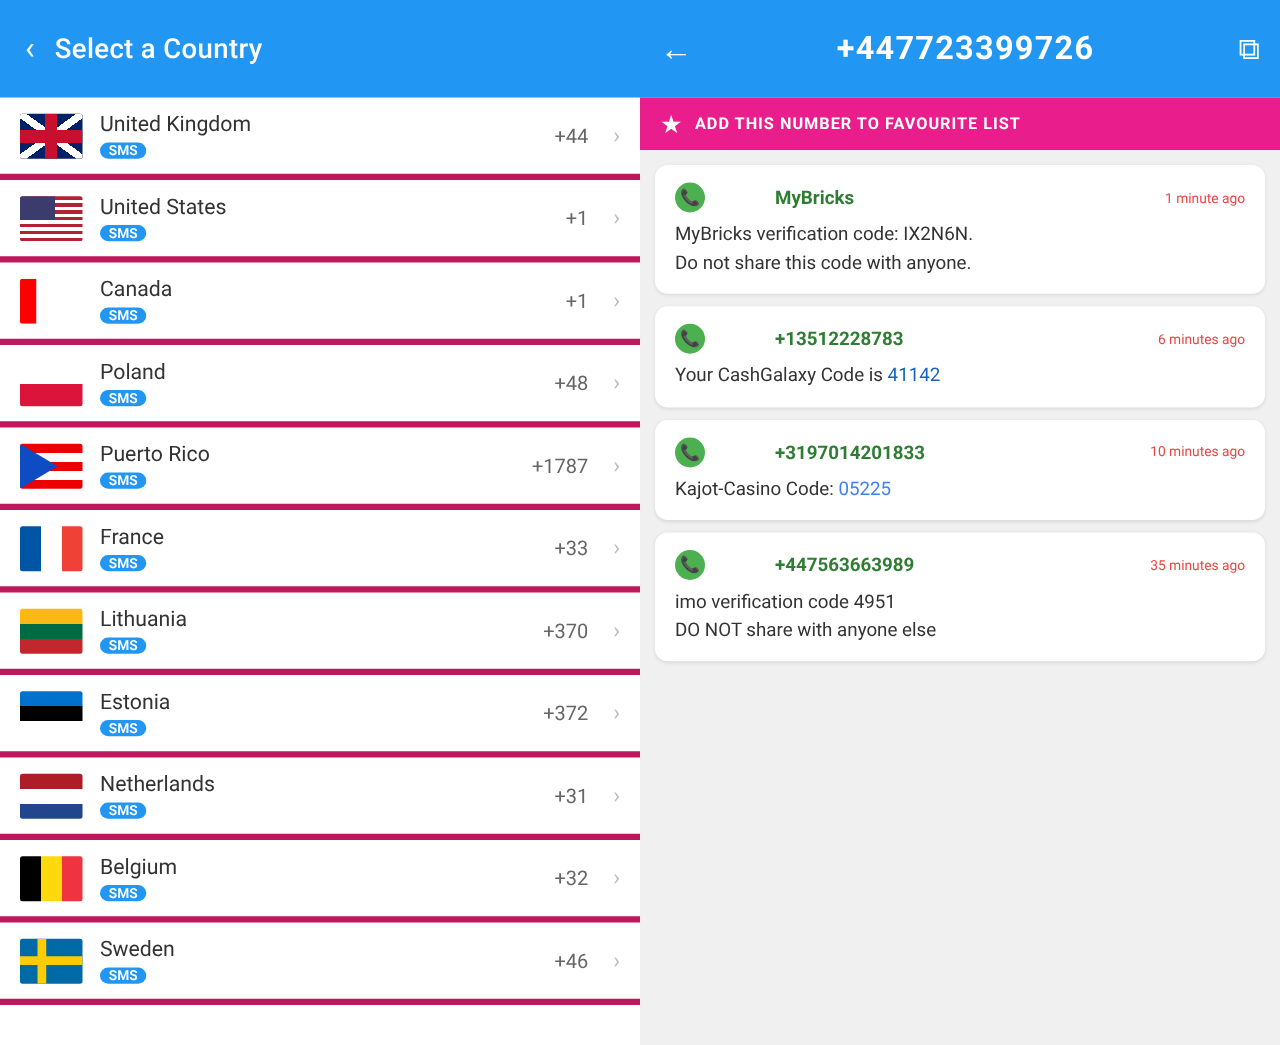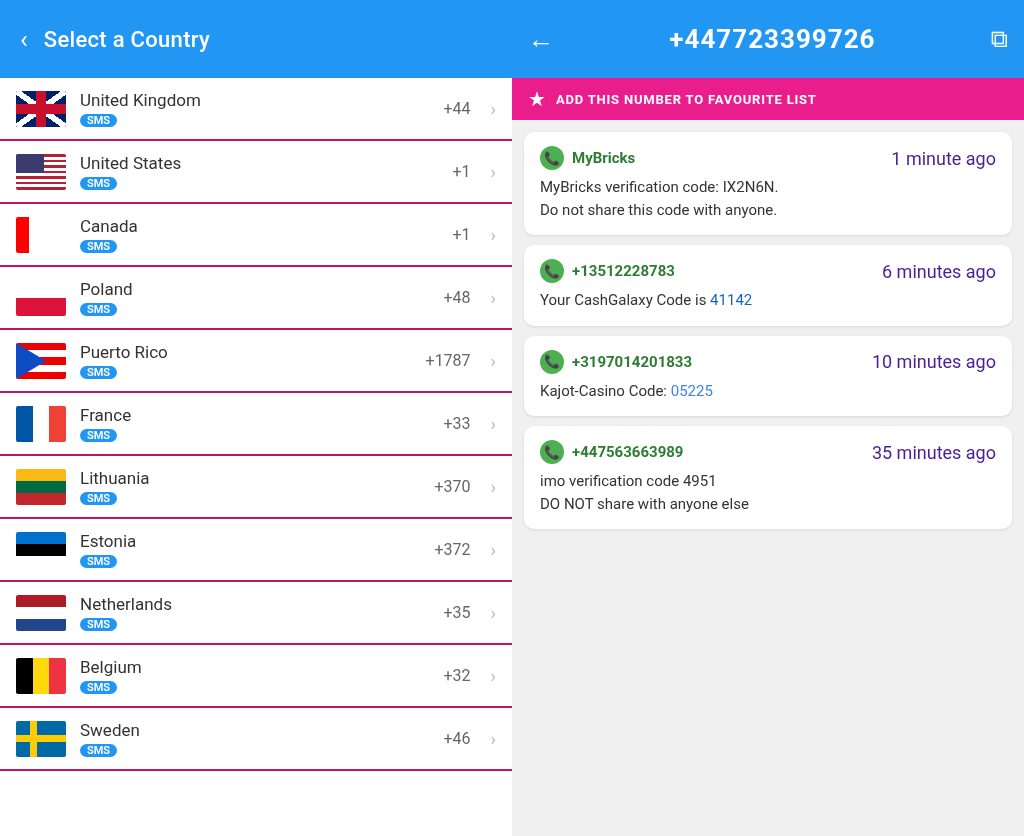--- a/index.html
+++ b/index.html
@@ -41,21 +41,21 @@
       letter-spacing: 0.3px;
     }
     .country-list {
       flex: 1;
       overflow-y: auto;
     }
     .country-item {
       display: flex;
       align-items: center;
       padding: 12px 16px;
-      border-bottom: 2px solid #be185d;
+      border-bottom: 5px solid #be185d;
       cursor: pointer;
       justify-content: flex-end;
     }
     .flag {
       width: 50px;
       height: 36px;
       margin-right: 14px;
       border-radius: 2px;
       flex-shrink: 0;
       overflow: hidden;
@@ -303,24 +303,25 @@
       align-items: center;
       justify-content: center;
       color: #fff;
       font-size: 13px;
       flex-shrink: 0;
     }
     .sender-name {
       font-size: 15px;
       font-weight: 700;
       color: #2E7D32;
+      margin-left: 48px;
     }
     .message-time {
-      font-size: 18px;
-      color: #4c1d95;
+      font-size: 11px;
+      color: #ef4444;
     }
     .message-body {
       font-size: 15px;
       color: #333;
       line-height: 1.5;
     }
     .message-link {
       color: #1565C0;
     }
     .message-link-cyan {
@@ -407,21 +408,21 @@
       </div>
       <span class="country-code">+372</span>
       <span class="chevron">›</span>
     </div>
       <div class="country-item">
       <div class="flag flag-netherlands"></div>
       <div class="country-info">
         <span class="country-name">Netherlands</span>
         <span class="sms-badge">SMS</span>
       </div>
-      <span class="country-code">+35</span>
+      <span class="country-code">+31</span>
       <span class="chevron">›</span>
     </div>
       <div class="country-item">
       <div class="flag flag-belgium"></div>
       <div class="country-info">
         <span class="country-name">Belgium</span>
         <span class="sms-badge">SMS</span>
       </div>
       <span class="country-code">+32</span>
       <span class="chevron">›</span>

